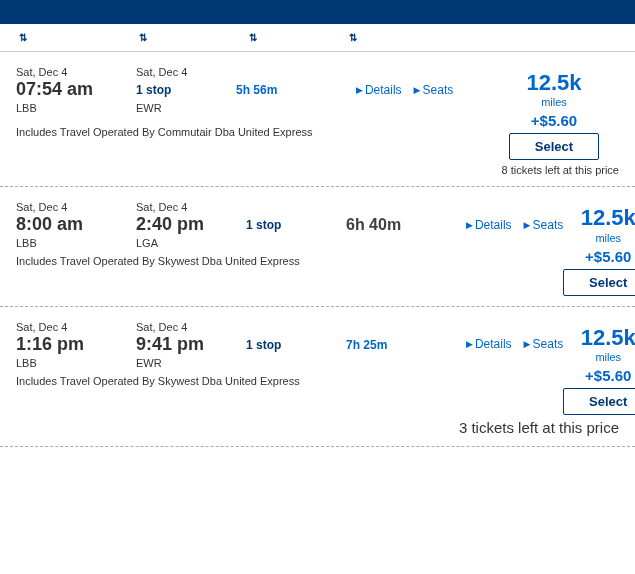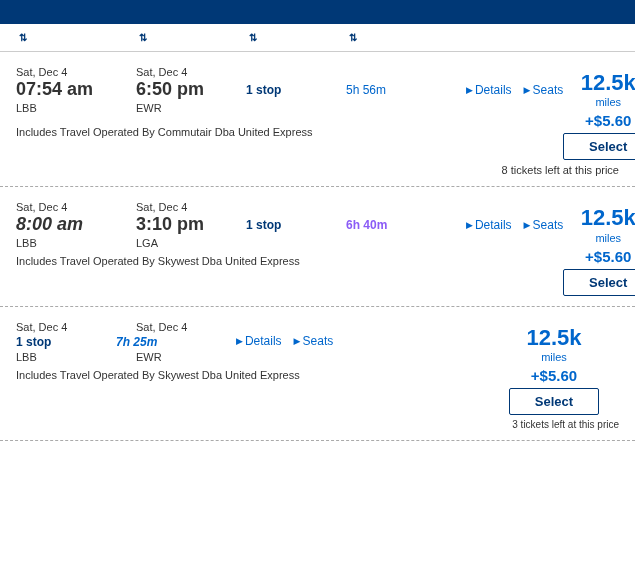--- a/index.html
+++ b/index.html
@@ -80,23 +80,22 @@
         <div style="display:flex; align-items:baseline; margin-bottom:1px;">
           <div style="width:120px; font-size:11px; color:#333;">Sat, Dec 4</div>
           <div style="width:110px; font-size:11px; color:#333;">Sat, Dec 4</div>
           <div style="width:100px;"></div>
           <div style="width:120px;"></div>
           <div style="flex:1;"></div>
         </div>
 
         <div style="display:flex; align-items:center; margin-bottom:2px;">
           <div style="width:120px; font-size:18px; font-weight:bold; color:#333;">07:54 am</div>
-          <div style="width:110px; font-size:18px; font-weight:bold; color:#333;">6:50 pm</div>
           <div style="width:100px;"><span style="color:#003876; font-size:12px; font-weight:bold;">1 stop</span></div>
-          <div style="width:120px;"><span style="color:#0066cc; font-size:12px; font-weight:normal;margin-top:28px;">5h 56m</span></div>
+          <div style="width:120px;"><span style="color:#0066cc; font-size:12px; font-weight:bold;margin-top:28px;">5h 56m</span></div>
           <div style="display:flex; gap:12px; align-items:center; flex:1;">
             <a href="#" style="color:#0066cc; font-size:12px; text-decoration:none; display:flex; align-items:center; gap:2px;"><span style="font-size:9px;">▶</span>Details</a>
             <a href="#" style="color:#0066cc; font-size:12px; text-decoration:none; display:flex; align-items:center; gap:2px;"><span style="font-size:9px;">▶</span>Seats</a>
           </div>
         </div>
 
         <div style="display:flex; align-items:center; margin-bottom:6px;">
           <div style="width:120px; font-size:11px; color:#333;">LBB</div>
           <div style="width:110px; font-size:11px; color:#333;">EWR</div>
         </div>
@@ -119,24 +118,24 @@
 
         <div style="display:flex; align-items:baseline; margin-bottom:1px;">
           <div style="width:120px; font-size:11px; color:#333;">Sat, Dec 4</div>
           <div style="width:110px; font-size:11px; color:#333;">Sat, Dec 4</div>
           <div style="width:100px;"></div>
           <div style="width:120px;"></div>
           <div style="flex:1;"></div>
         </div>
 
         <div style="display:flex; align-items:center; margin-bottom:2px;">
-          <div style="width:120px; font-size:18px; font-weight:bold; color:#333;font-style:italic;">8:00 am</div>
-          <div style="width:110px; font-size:18px; font-weight:bold; color:#333;">3:10 pm</div>
+          <div style="width:120px; font-size:18px; font-weight:bold; color:#333;">8:00 am</div>
+          <div style="width:110px; font-size:18px; font-weight:bold; color:#333;">2:40 pm</div>
           <div style="width:100px;"><span style="color:#003876; font-size:12px; font-weight:bold;">1 stop</span></div>
-          <div style="width:120px;"><span style="color:#8b5cf6; font-size:12px; font-weight:bold;">6h 40m</span></div>
+          <div style="width:120px;"><span style="color:#404040; font-size:16px; font-weight:bold;">6h 40m</span></div>
           <div style="display:flex; gap:12px; align-items:center; flex:1;">
             <a href="#" style="color:#0066cc; font-size:12px; text-decoration:none; display:flex; align-items:center; gap:2px;"><span style="font-size:9px;">▶</span>Details</a>
             <a href="#" style="color:#0066cc; font-size:12px; text-decoration:none; display:flex; align-items:center; gap:2px;"><span style="font-size:9px;">▶</span>Seats</a>
           </div>
         </div>
 
         <div style="display:flex; align-items:center; margin-bottom:6px;">
           <div style="width:120px; font-size:11px; color:#333;">LBB</div>
           <div style="width:110px; font-size:11px; color:#333;">LGA</div>
         </div>
@@ -159,22 +158,24 @@
 
         <div style="display:flex; align-items:baseline; margin-bottom:1px;">
           <div style="width:120px; font-size:11px; color:#333;">Sat, Dec 4</div>
           <div style="width:110px; font-size:11px; color:#333;">Sat, Dec 4</div>
           <div style="width:100px;"></div>
           <div style="width:120px;"></div>
           <div style="flex:1;"></div>
         </div>
 
         <div style="display:flex; align-items:center; margin-bottom:2px;">
+          <div style="width:120px; font-size:18px; font-weight:bold; color:#333;">1:16 pm</div>
+          <div style="width:110px; font-size:18px; font-weight:bold; color:#333;">9:41 pm</div>
           <div style="width:100px;"><span style="color:#003876; font-size:12px; font-weight:bold;">1 stop</span></div>
-          <div style="width:120px;font-style:italic;"><span style="color:#0066cc; font-size:12px; font-weight:bold;">7h 25m</span></div>
+          <div style="width:120px;"><span style="color:#0066cc; font-size:12px; font-weight:bold;">7h 25m</span></div>
           <div style="display:flex; gap:12px; align-items:center; flex:1;">
             <a href="#" style="color:#0066cc; font-size:12px; text-decoration:none; display:flex; align-items:center; gap:2px;"><span style="font-size:9px;">▶</span>Details</a>
             <a href="#" style="color:#0066cc; font-size:12px; text-decoration:none; display:flex; align-items:center; gap:2px;"><span style="font-size:9px;">▶</span>Seats</a>
           </div>
         </div>
 
         <div style="display:flex; align-items:center; margin-bottom:6px;">
           <div style="width:120px; font-size:11px; color:#333;">LBB</div>
           <div style="width:110px; font-size:11px; color:#333;">EWR</div>
         </div>
@@ -182,15 +183,15 @@
         <div style="font-size:11px; color:#333;">Includes Travel Operated By Skywest Dba United Express</div>
       </div>
 
       <div style="width:130px; display:flex; flex-direction:column; align-items:center; padding-top:4px;">
         <span style="font-size:22px; font-weight:bold; color:#0066cc; line-height:1.2;">12.5k</span>
         <span style="font-size:11px; color:#0066cc;">miles</span>
         <span style="font-size:15px; font-weight:bold; color:#0066cc; margin:4px 0;">+$5.60</span>
         <button style="border:1px solid #003876; background:#fff; color:#003876; padding:5px 18px; font-size:13px; font-weight:bold; cursor:pointer; border-radius:2px; width:90px;">Select</button>
       </div>
     </div>
-    <div style="font-size:10px; color:#333; text-align:right; padding-top:4px;">3 tickets left at this price</div>
+    <div style="font-size:15px; color:#333; text-align:right; padding-top:4px;">3 tickets left at this price</div>
   </div>
   </div>
 
 </body></html>

